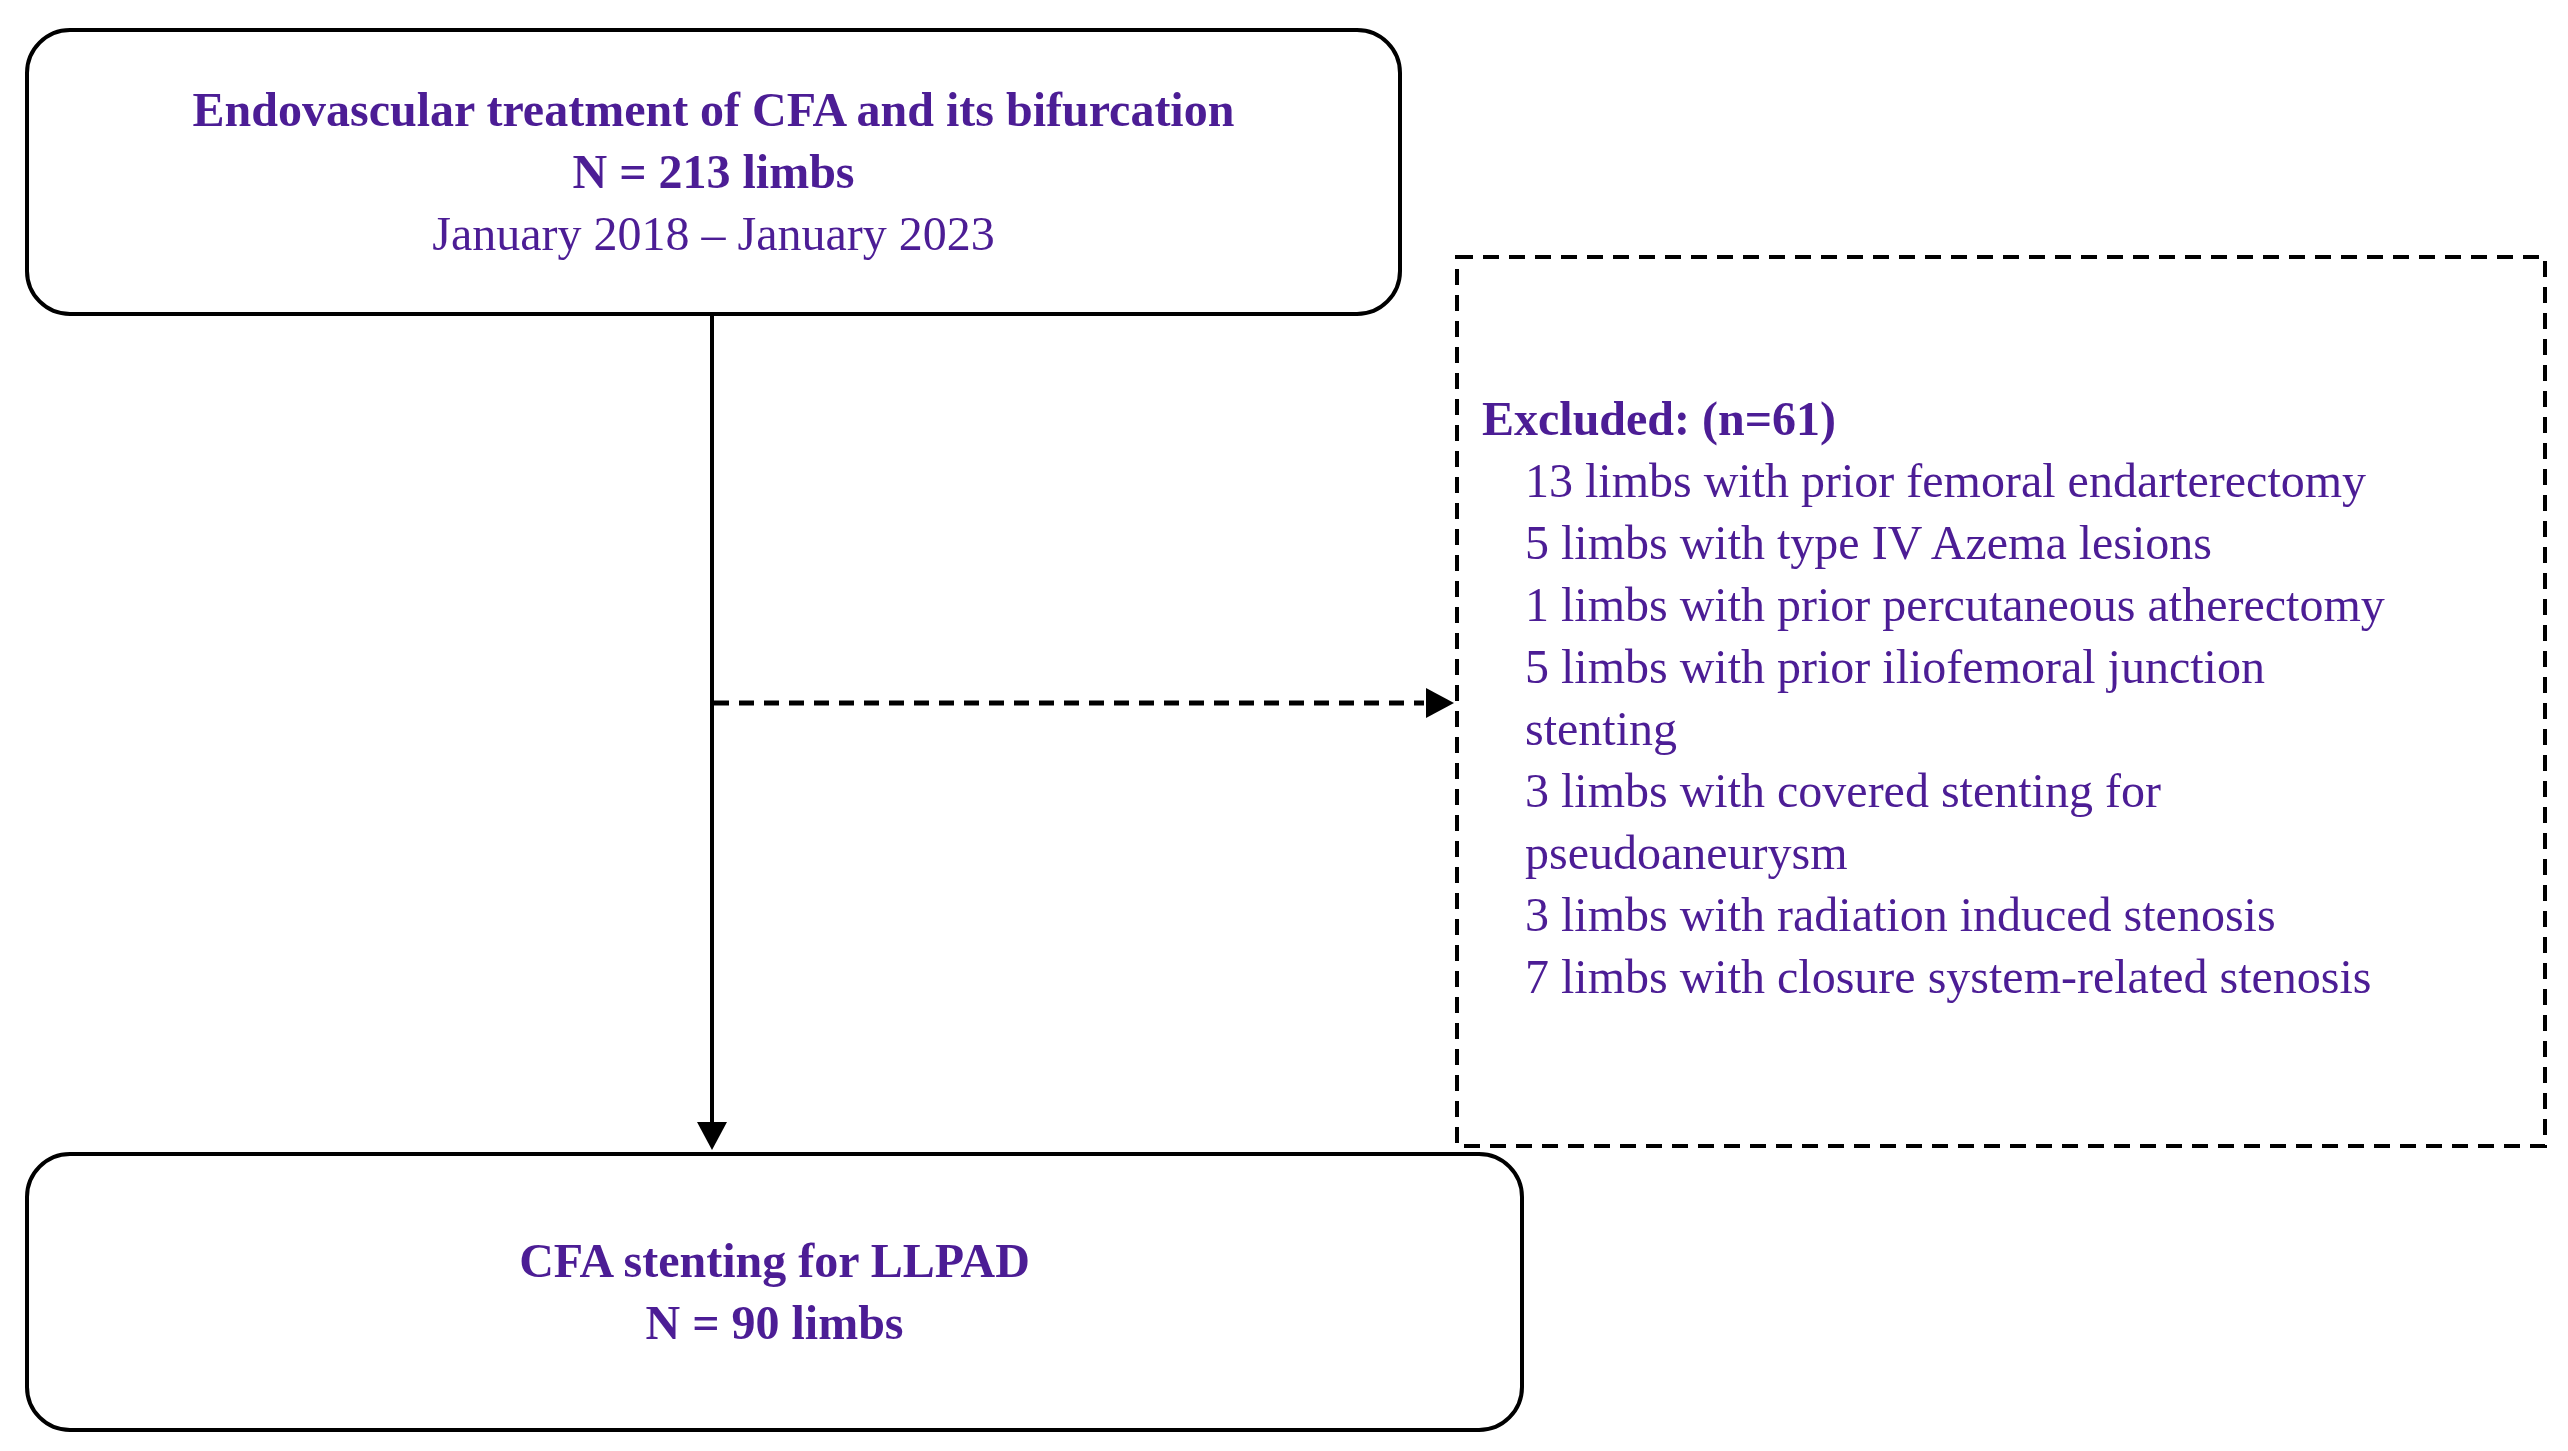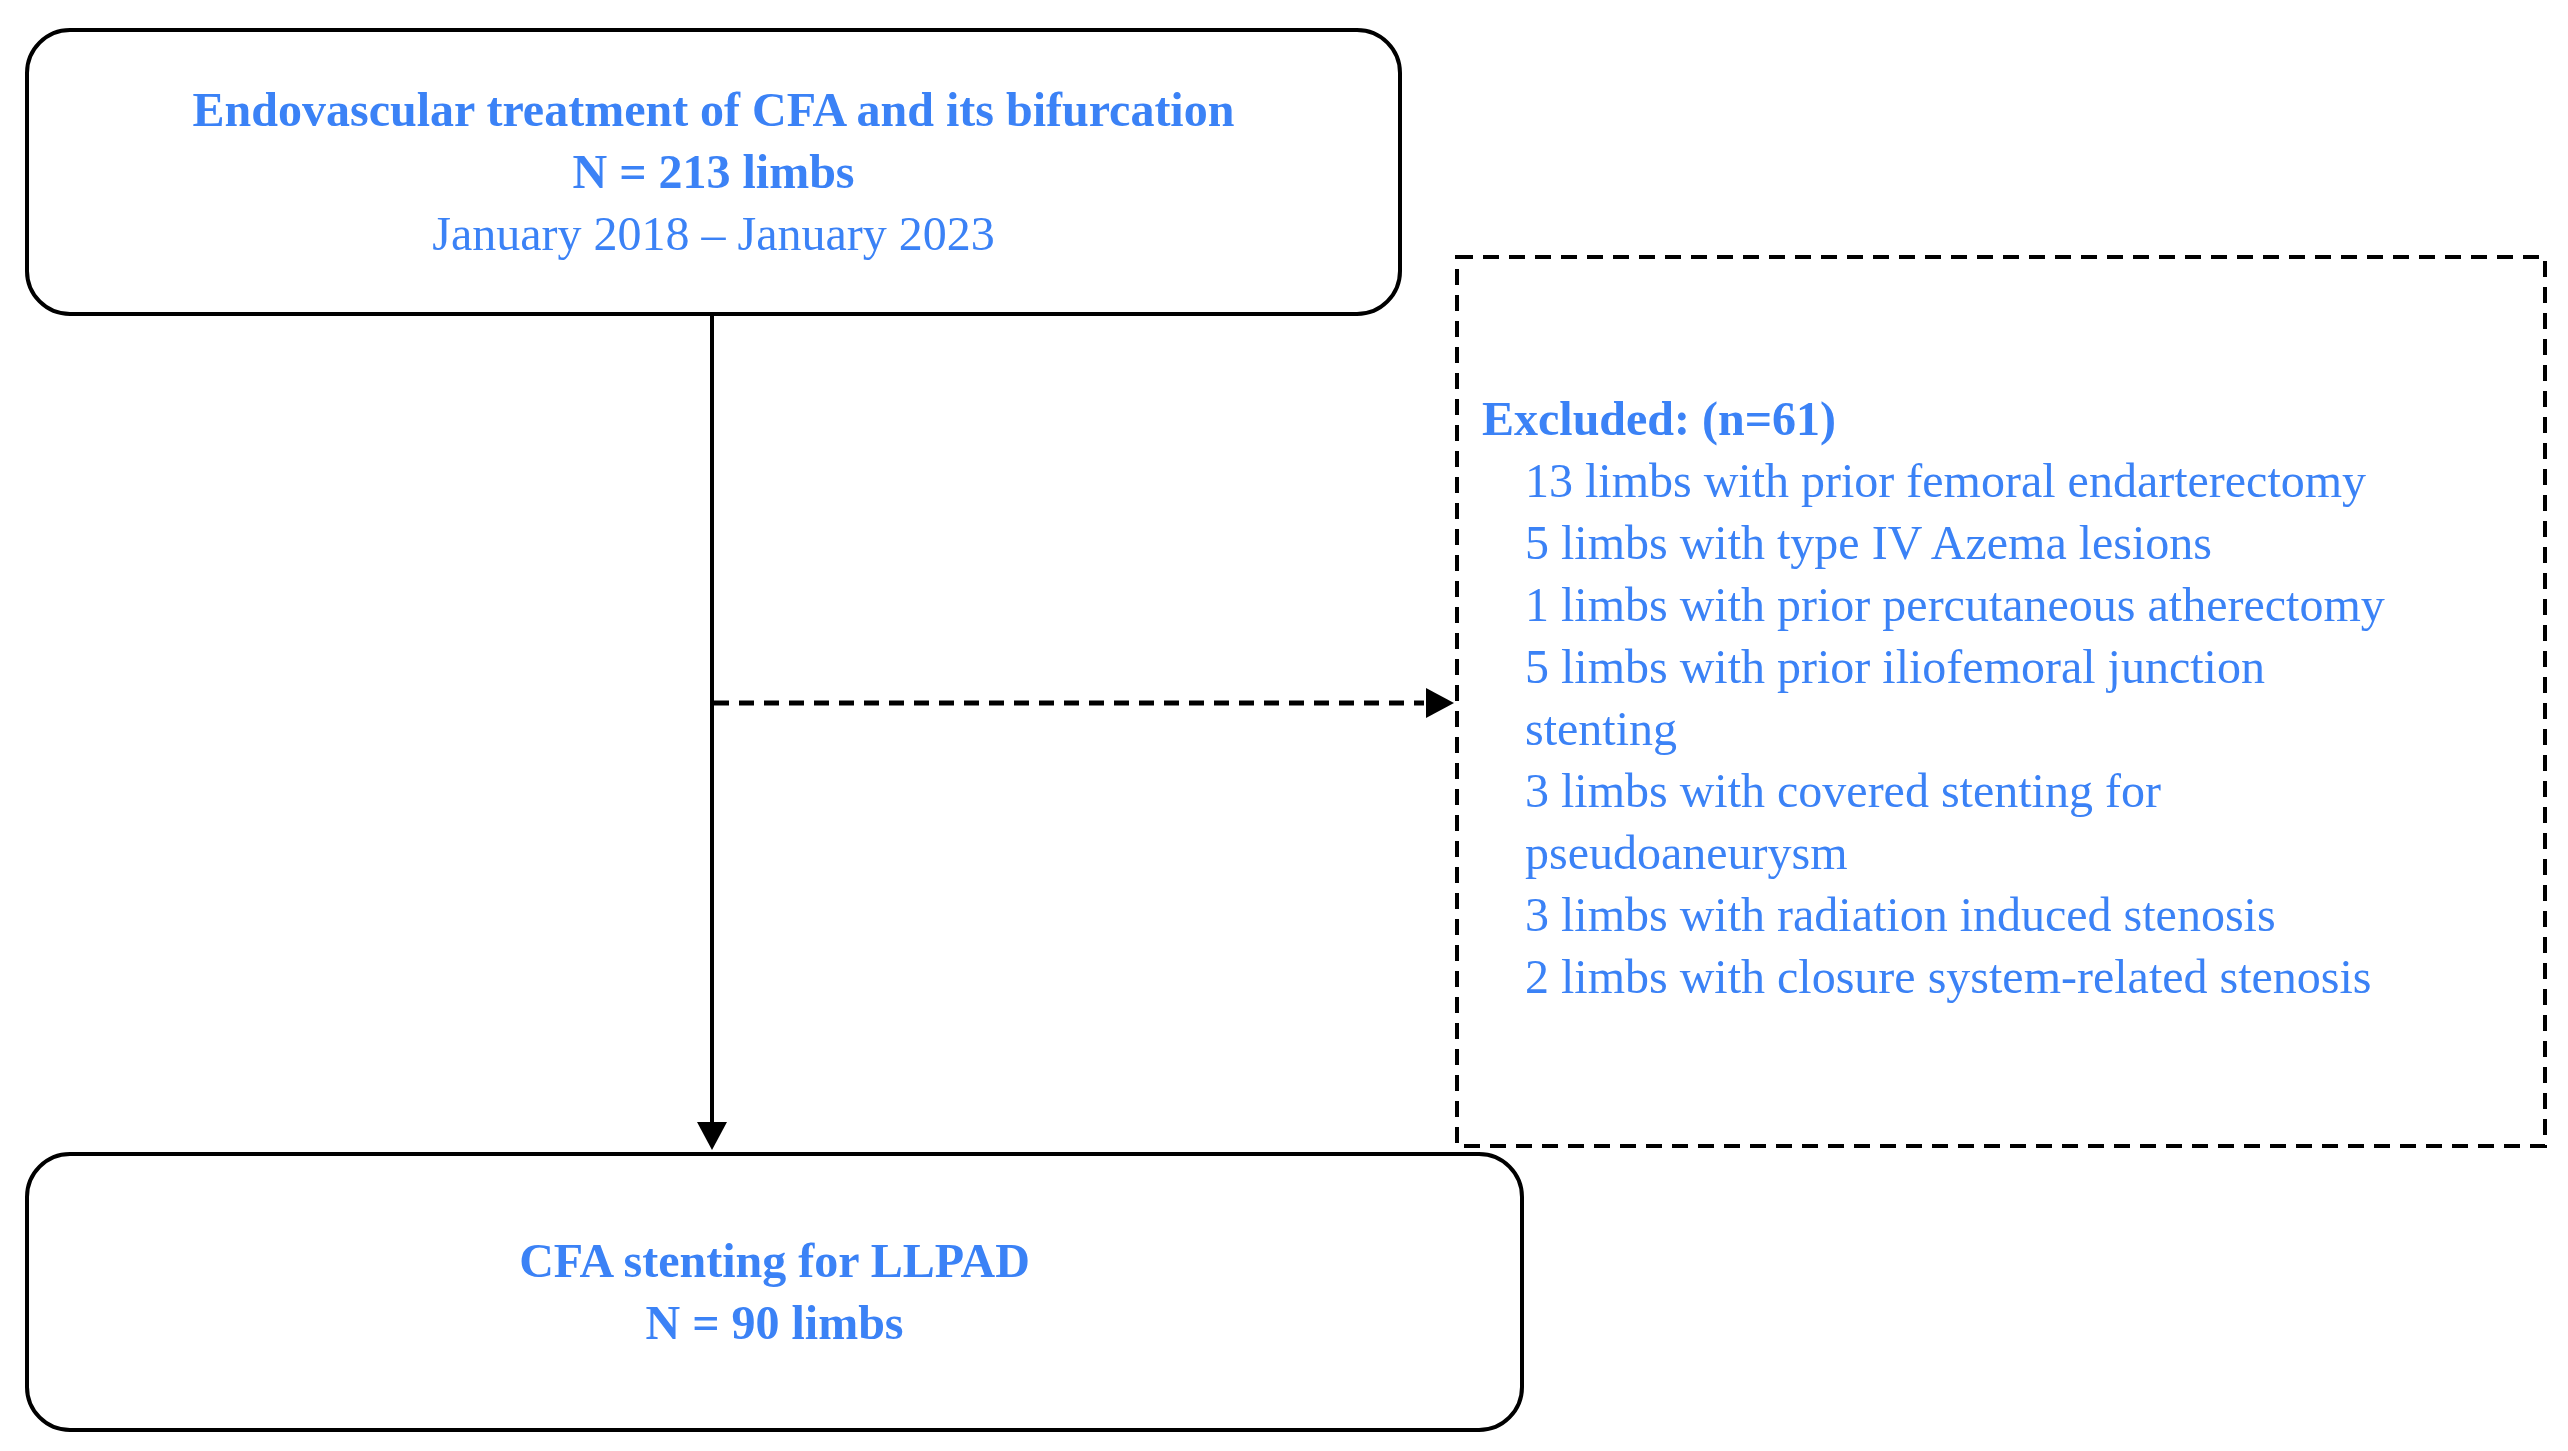--- a/index.html
+++ b/index.html
@@ -5,21 +5,21 @@
   html, body {
     margin: 0;
     padding: 0;
     background: #ffffff;
   }
   .canvas {
     position: relative;
     width: 2568px;
     height: 1451px;
     background: #ffffff;
-    color: #3b82f6;
+    color: #4c1d95;
     font-family: "Liberation Serif", "DejaVu Serif", serif;
     font-size: 48px;
     line-height: 62px;
     overflow: hidden;
   }
   svg.connector-layer {
     position: absolute;
     left: 0;
     top: 0;
     width: 2568px;
@@ -91,21 +91,21 @@
     <div class="bold">Excluded: (n=61)</div>
     <div id="excluded-list">
         <div class="x-item">13 limbs with prior femoral endarterectomy</div>
         <div class="x-item">5 limbs with type IV Azema lesions</div>
         <div class="x-item">1 limbs with prior percutaneous atherectomy</div>
         <div class="x-item">5 limbs with prior iliofemoral junction
 stenting</div>
         <div class="x-item">3 limbs with covered stenting for
 pseudoaneurysm</div>
         <div class="x-item">3 limbs with radiation induced stenosis</div>
-        <div class="x-item">2 limbs with closure system-related stenosis</div>
+        <div class="x-item">7 limbs with closure system-related stenosis</div>
       </div>
   </div>
 
   <div class="box bottom-box">
     <div class="bold">CFA stenting for LLPAD</div>
     <div class="bold">N = 90 limbs</div>
   </div>
 
 </div>
 

